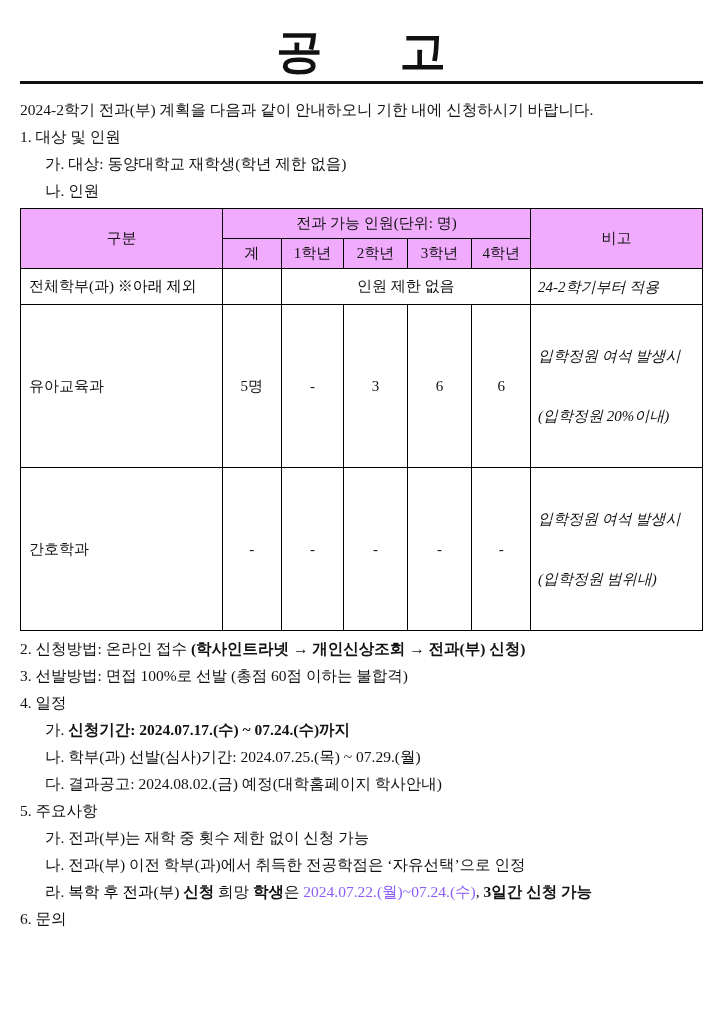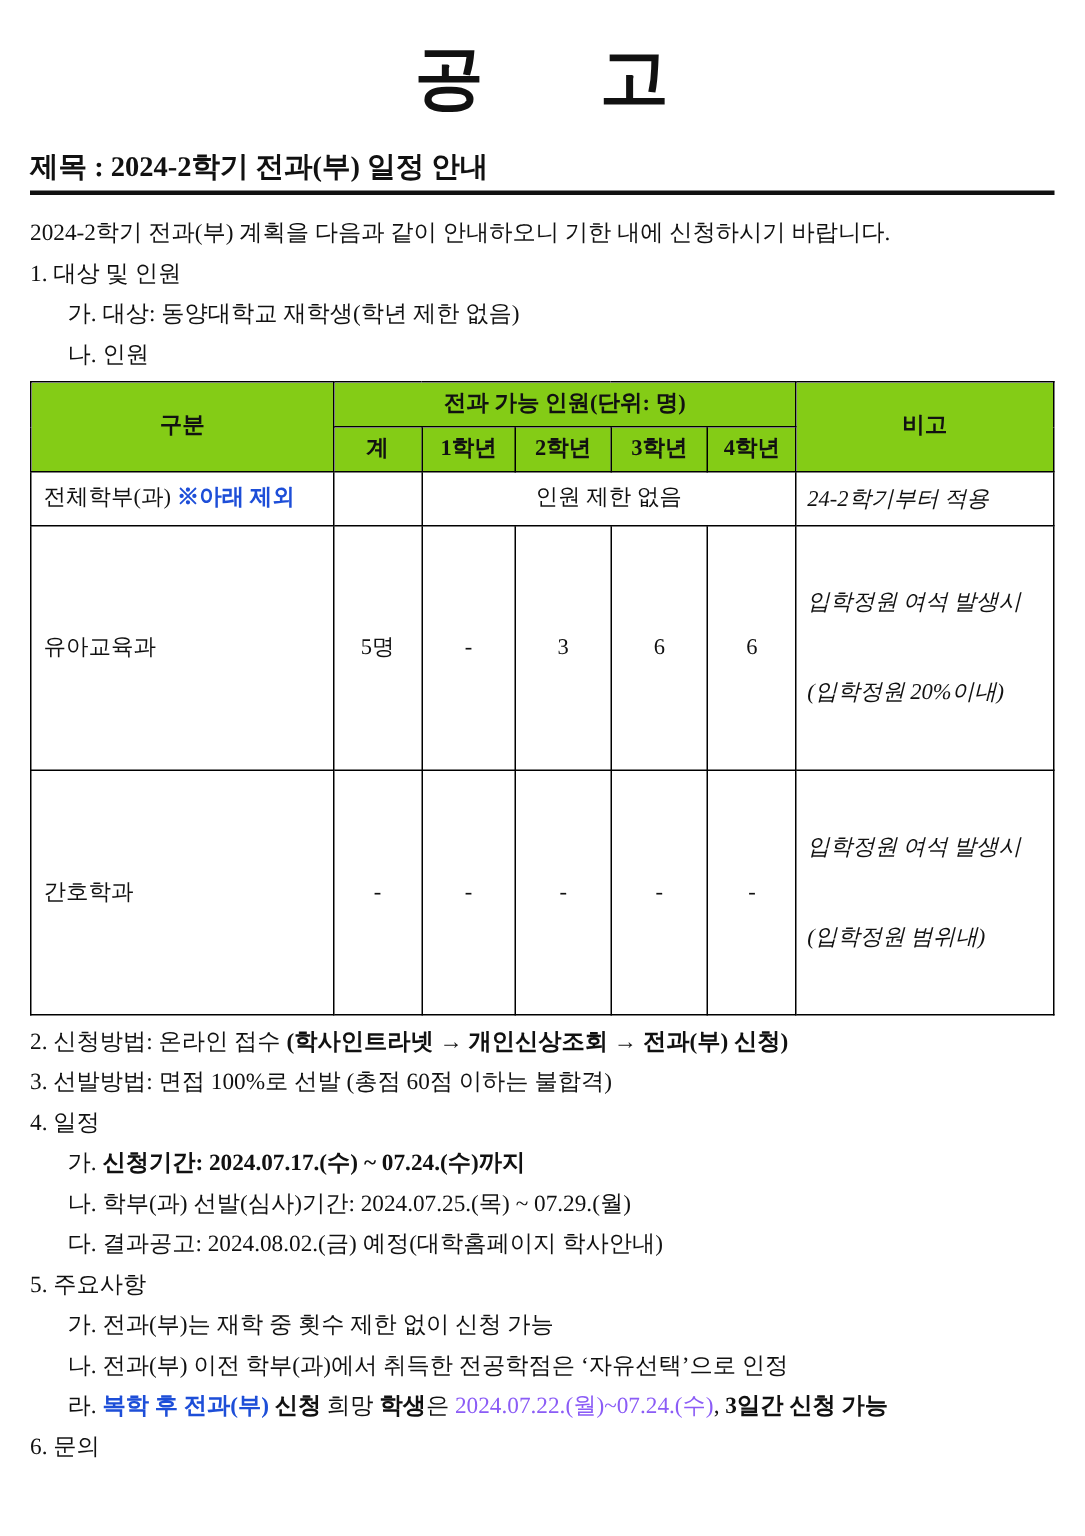--- a/index.html
+++ b/index.html
@@ -23,46 +23,45 @@
     margin-top: 22px; font-size: 19px; font-weight: bold;
     line-height: 24px; white-space: pre-wrap;
   }
   .divider { margin-top: 3px; border-top: 3px solid #111; }
   .doc-body { margin-top: 12px; font-size: 15.5px; line-height: 27px; }
   .line { white-space: pre-wrap; }
   .line.indent-1 { padding-left: 25px; }
   .seg-normal { }
   .seg-bold { font-weight: bold; }
   .seg-red { color: #8b5cf6; }
-  .seg-red-bold { color: #1d4ed8; font-weight: bold; }
+  .seg-red-bold { color: #000000; font-weight: normal; }
 
   table.schedule {
     border-collapse: collapse; width: 100%; margin: 4px 0;
     font-size: 15px; table-layout: fixed;
   }
   .schedule th, .schedule td {
     border: 1px solid #000; padding: 1px 5px;
     text-align: center; white-space: pre-wrap; overflow: hidden;
   }
-  .schedule thead th { background: #84cc16; font-weight: bold; height: 26px; }
+  .schedule thead th { background: #f0abfc; font-weight: normal; height: 26px; }
   .schedule td.label { text-align: left; padding-left: 8px; }
   .schedule td.note { text-align: left; padding-left: 7px; line-height: 20px; font-size: 15px; font-style: italic; }
   .schedule tr.row-all { height: 36px; }
   .schedule tr.row-data { height: 46px; }
   .note-line { display: block; }
 </style>
 </head>
 <body>
 
 <div class="page">
 
 
   <div class="main-title">공 고</div>
 
-  <div class="subject">제목 : 2024-2학기 전과(부) 일정 안내</div>
   <div class="divider"></div>
 
   <div class="doc-body">
     <div id="body-before">
         <div class="line indent-0"><span class="seg-normal">2024-2학기 전과(부) 계획을 다음과 같이 안내하오니 기한 내에 신청하시기 바랍니다.</span></div>
         <div class="line indent-0"><span class="seg-normal">1. 대상 및 인원</span></div>
         <div class="line indent-1"><span class="seg-normal">가. 대상: 동양대학교 재학생(학년 제한 없음)</span></div>
         <div class="line indent-1"><span class="seg-normal">나. 인원</span></div>
       </div>
 

